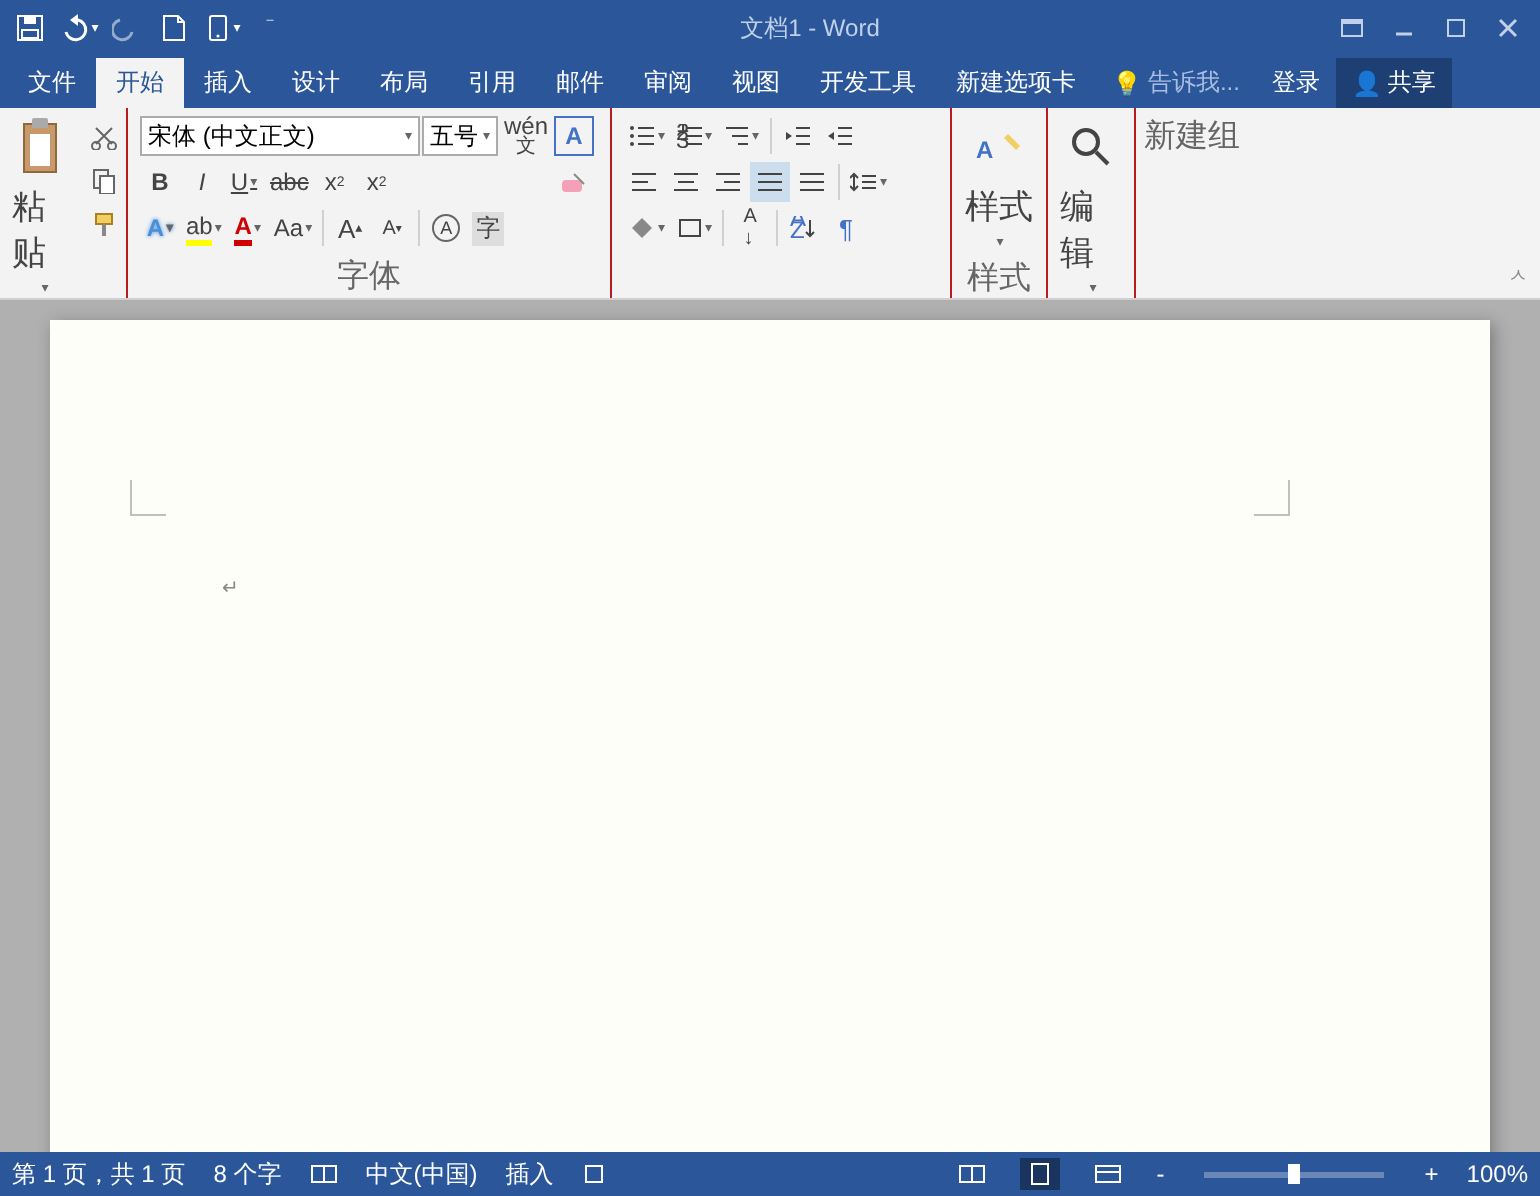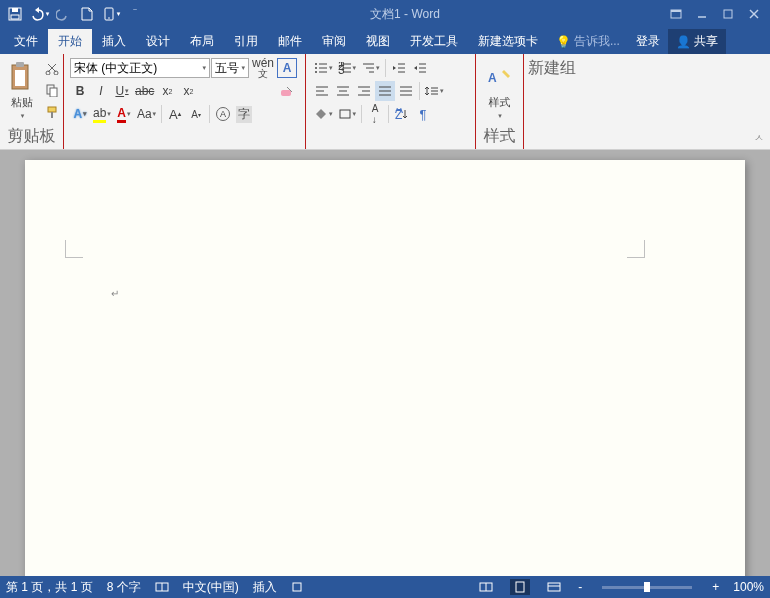--- a/index.html
+++ b/index.html
@@ -15,21 +15,21 @@
 .tab.active{background:#f3f3f3;color:#2b579a;}
 .tell-me{color:#a8bde0;padding:4px 8px;display:flex;align-items:center;gap:3px;}
 .login{color:#fff;padding:4px 8px;}
 .share{background:#1e3f73;color:#fff;padding:4px 8px;display:flex;align-items:center;gap:3px;}
 .ribbon{height:96px;background:#f3f3f3;border-bottom:1px solid #d0d0d0;display:flex;position:relative;}
 .group{border-right:1px solid #b91c1c;display:flex;flex-direction:column;padding:2px 4px 0 4px;}
 .group-body{flex:1;display:flex;}
 .group-label{text-align:center;font-size:16px;color:#666;padding:2px 0;position:relative;}
 .big-btn{width:40px;display:flex;flex-direction:column;align-items:center;justify-content:center;gap:2px;cursor:pointer;padding:2px;}
 .big-btn .icon{width:32px;height:32px;display:flex;align-items:center;justify-content:center;font-size:20px;}
-.big-btn .lbl{font-size:11px;color:#444;}
+.big-btn .lbl{font-size:17px;color:#444;}
 .col{display:flex;flex-direction:column;gap:2px;padding:2px;}
 .row{display:flex;gap:1px;align-items:center;}
 .small-btn{min-width:20px;height:20px;display:flex;align-items:center;justify-content:center;cursor:pointer;padding:0 2px;color:#444;position:relative;}
 .dd-arrow{font-size:7px;color:#666;margin-left:1px;}
 .combo{height:20px;border:1px solid #ababab;background:#fff;display:flex;align-items:center;padding:0 3px;font-size:11px;}
 .font-name{width:140px;}
 .font-size{width:38px;align-items:center;}
 .sep{width:1px;height:18px;background:#d0d0d0;margin:0 2px;}
 .canvas-area{flex:1;background:#b0b0b0;overflow:auto;position:relative;display:flex;justify-content:center;}
 .page{width:720px;height:700px;background:#fefef8;margin-top:10px;box-shadow:2px 2px 8px rgba(0,0,0,0.3);position:relative;}
@@ -230,20 +230,21 @@
         <div class="sep"></div>
         <div class="small-btn">
               <span style="border:1px solid #666;border-radius:50%;width:14px;height:14px;display:inline-flex;align-items:center;justify-content:center;font-size:9px">A</span>
             </div>
         <div class="small-btn">
               <span style="background:#ddd;padding:0 2px">字</span>
             </div>
       </div>
     </div>
       </div>
+    <div class="group-label">字体</div>
   </div>
 
   <div class="group" style="width:170px">
     <div class="group-body">
         <div class="col" style="gap:3px">
       <div class="row">
         <div class="small-btn">
               <svg width="14" height="12">
                 <circle cx="2" cy="2" r="1" fill="#444"></circle>
                 <line x1="5" y1="2" x2="13" y2="2" stroke="#444"></line>
@@ -376,20 +377,35 @@
               <path d="M18 6 L24 12 L22 14 L16 8 Z" fill="#f0d060"></path>
             </svg>
           </div>
         <div class="lbl">样式</div>
           <span class="dd-arrow">▾</span>
       </div>
     </div>
     <div class="group-label">样式</div>
   </div>
 
+  <div class="group" style="width:44px">
+    <div class="group-body">
+      <div class="big-btn">
+        <div class="icon">
+            <svg width="24" height="24">
+              <circle cx="9" cy="9" r="6" fill="none" stroke="#444" stroke-width="2"></circle>
+              <line x1="14" y1="14" x2="20" y2="20" stroke="#444" stroke-width="2"></line>
+            </svg>
+          </div>
+        <div class="lbl">编辑</div>
+          <span class="dd-arrow">▾</span>
+      </div>
+    </div>
+    <div class="group-label">&nbsp;</div>
+  </div>
 
   <div class="group" style="width:56px;border-right:none">
     <div class="group-label">新建组</div>
   </div>
 
   <div class="ribbon-collapse">ㅅ</div>
 </div>
 
 <div class="canvas-area">
   <div class="page">

